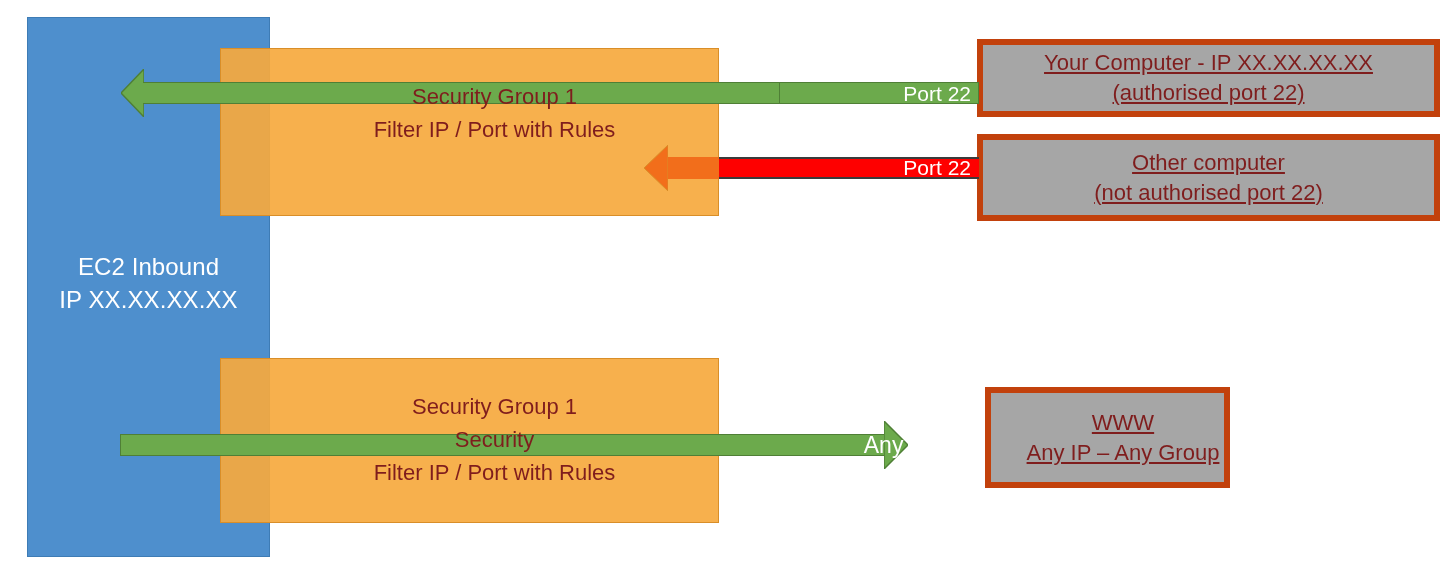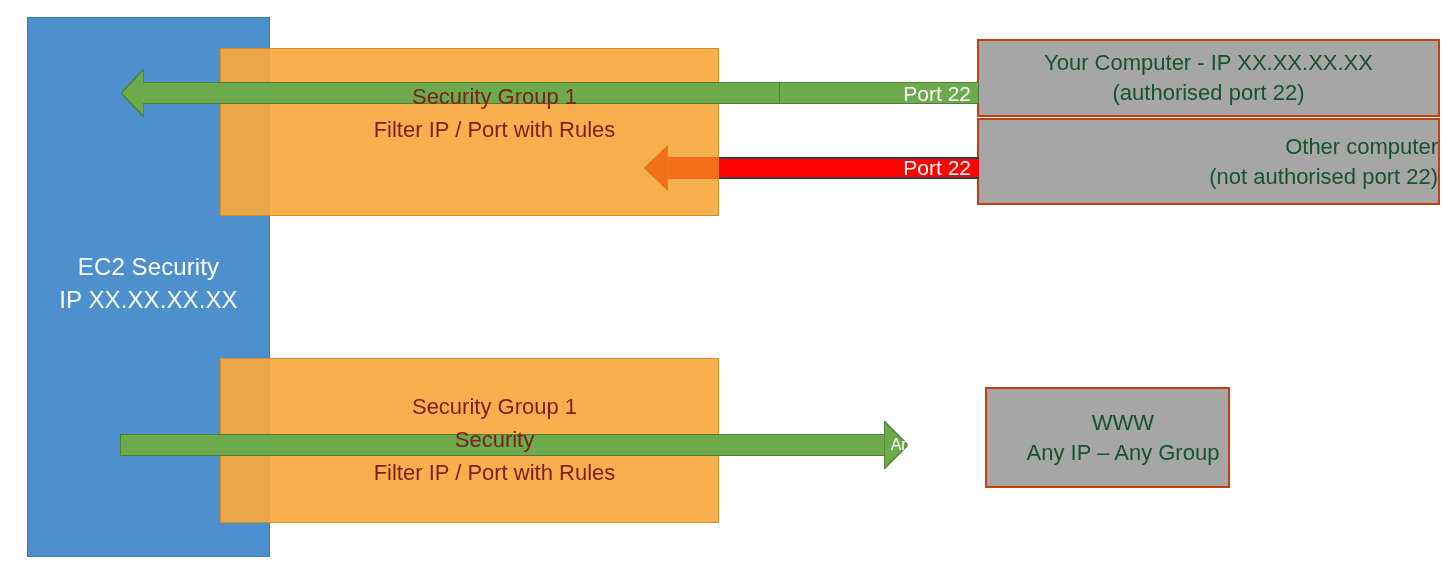--- a/index.html
+++ b/index.html
@@ -182,71 +182,71 @@
     height: 48px;
     z-index: 5;
   }
   .label-port-bottom {
     left: 760px;
     top: 434px;
     width: 192px;
     height: 22px;
     z-index: 8;
     color: #ffffff;
-    font-size: 16px;
+    font-size: 23px;
     line-height: 22px;
     text-align: right;
     pointer-events: none;
   }
 
   
   .gray-box {
     background: #A6A6A6;
-    border: 2px solid #c2410c;
+    border: 6px solid #c2410c;
     box-sizing: border-box;
     z-index: 2;
-    color: #14532d;
+    color: #7f1d1d;
     font-size: 22px;
     line-height: 30px;
     text-align: center;
     display: flex;
     flex-direction: column;
     align-items: center;
     justify-content: center;
+    text-decoration: underline;
   }
   .gray-your-computer {
     left: 977px;
     top: 39px;
     width: 463px;
     height: 78px;
   }
   .gray-other-computer {
     left: 977px;
-    top: 118px;
+    top: 134px;
     width: 463px;
     height: 87px;
-    align-items: flex-end;
   }
   .gray-www {
     left: 985px;
     top: 387px;
     width: 245px;
     height: 101px;
     padding-left: 31px;
   }
   .gray-line { display: block; }
 </style>
 </head>
 <body>
 
 <div id="canvas">
 
   <div class="abs ec2-box"></div>
   <div class="abs ec2-label">
-    <span class="gray-line">EC2 Security</span>
+    <span class="gray-line">EC2 Inbound</span>
     <span class="gray-line">IP XX.XX.XX.XX</span>
   </div>
 
   <div class="abs sg-box sg-top"></div>
 
   <svg class="abs band green-head-top" viewBox="0 0 23 48" preserveAspectRatio="none">
     <polygon points="0,24 23,0 23,48" fill="#6CAA4C" stroke="#4F7F36" stroke-width="1.5"></polygon>
   </svg>
   <div class="abs band green-shaft-top"></div>
   <div class="abs band green-port-top"></div>

